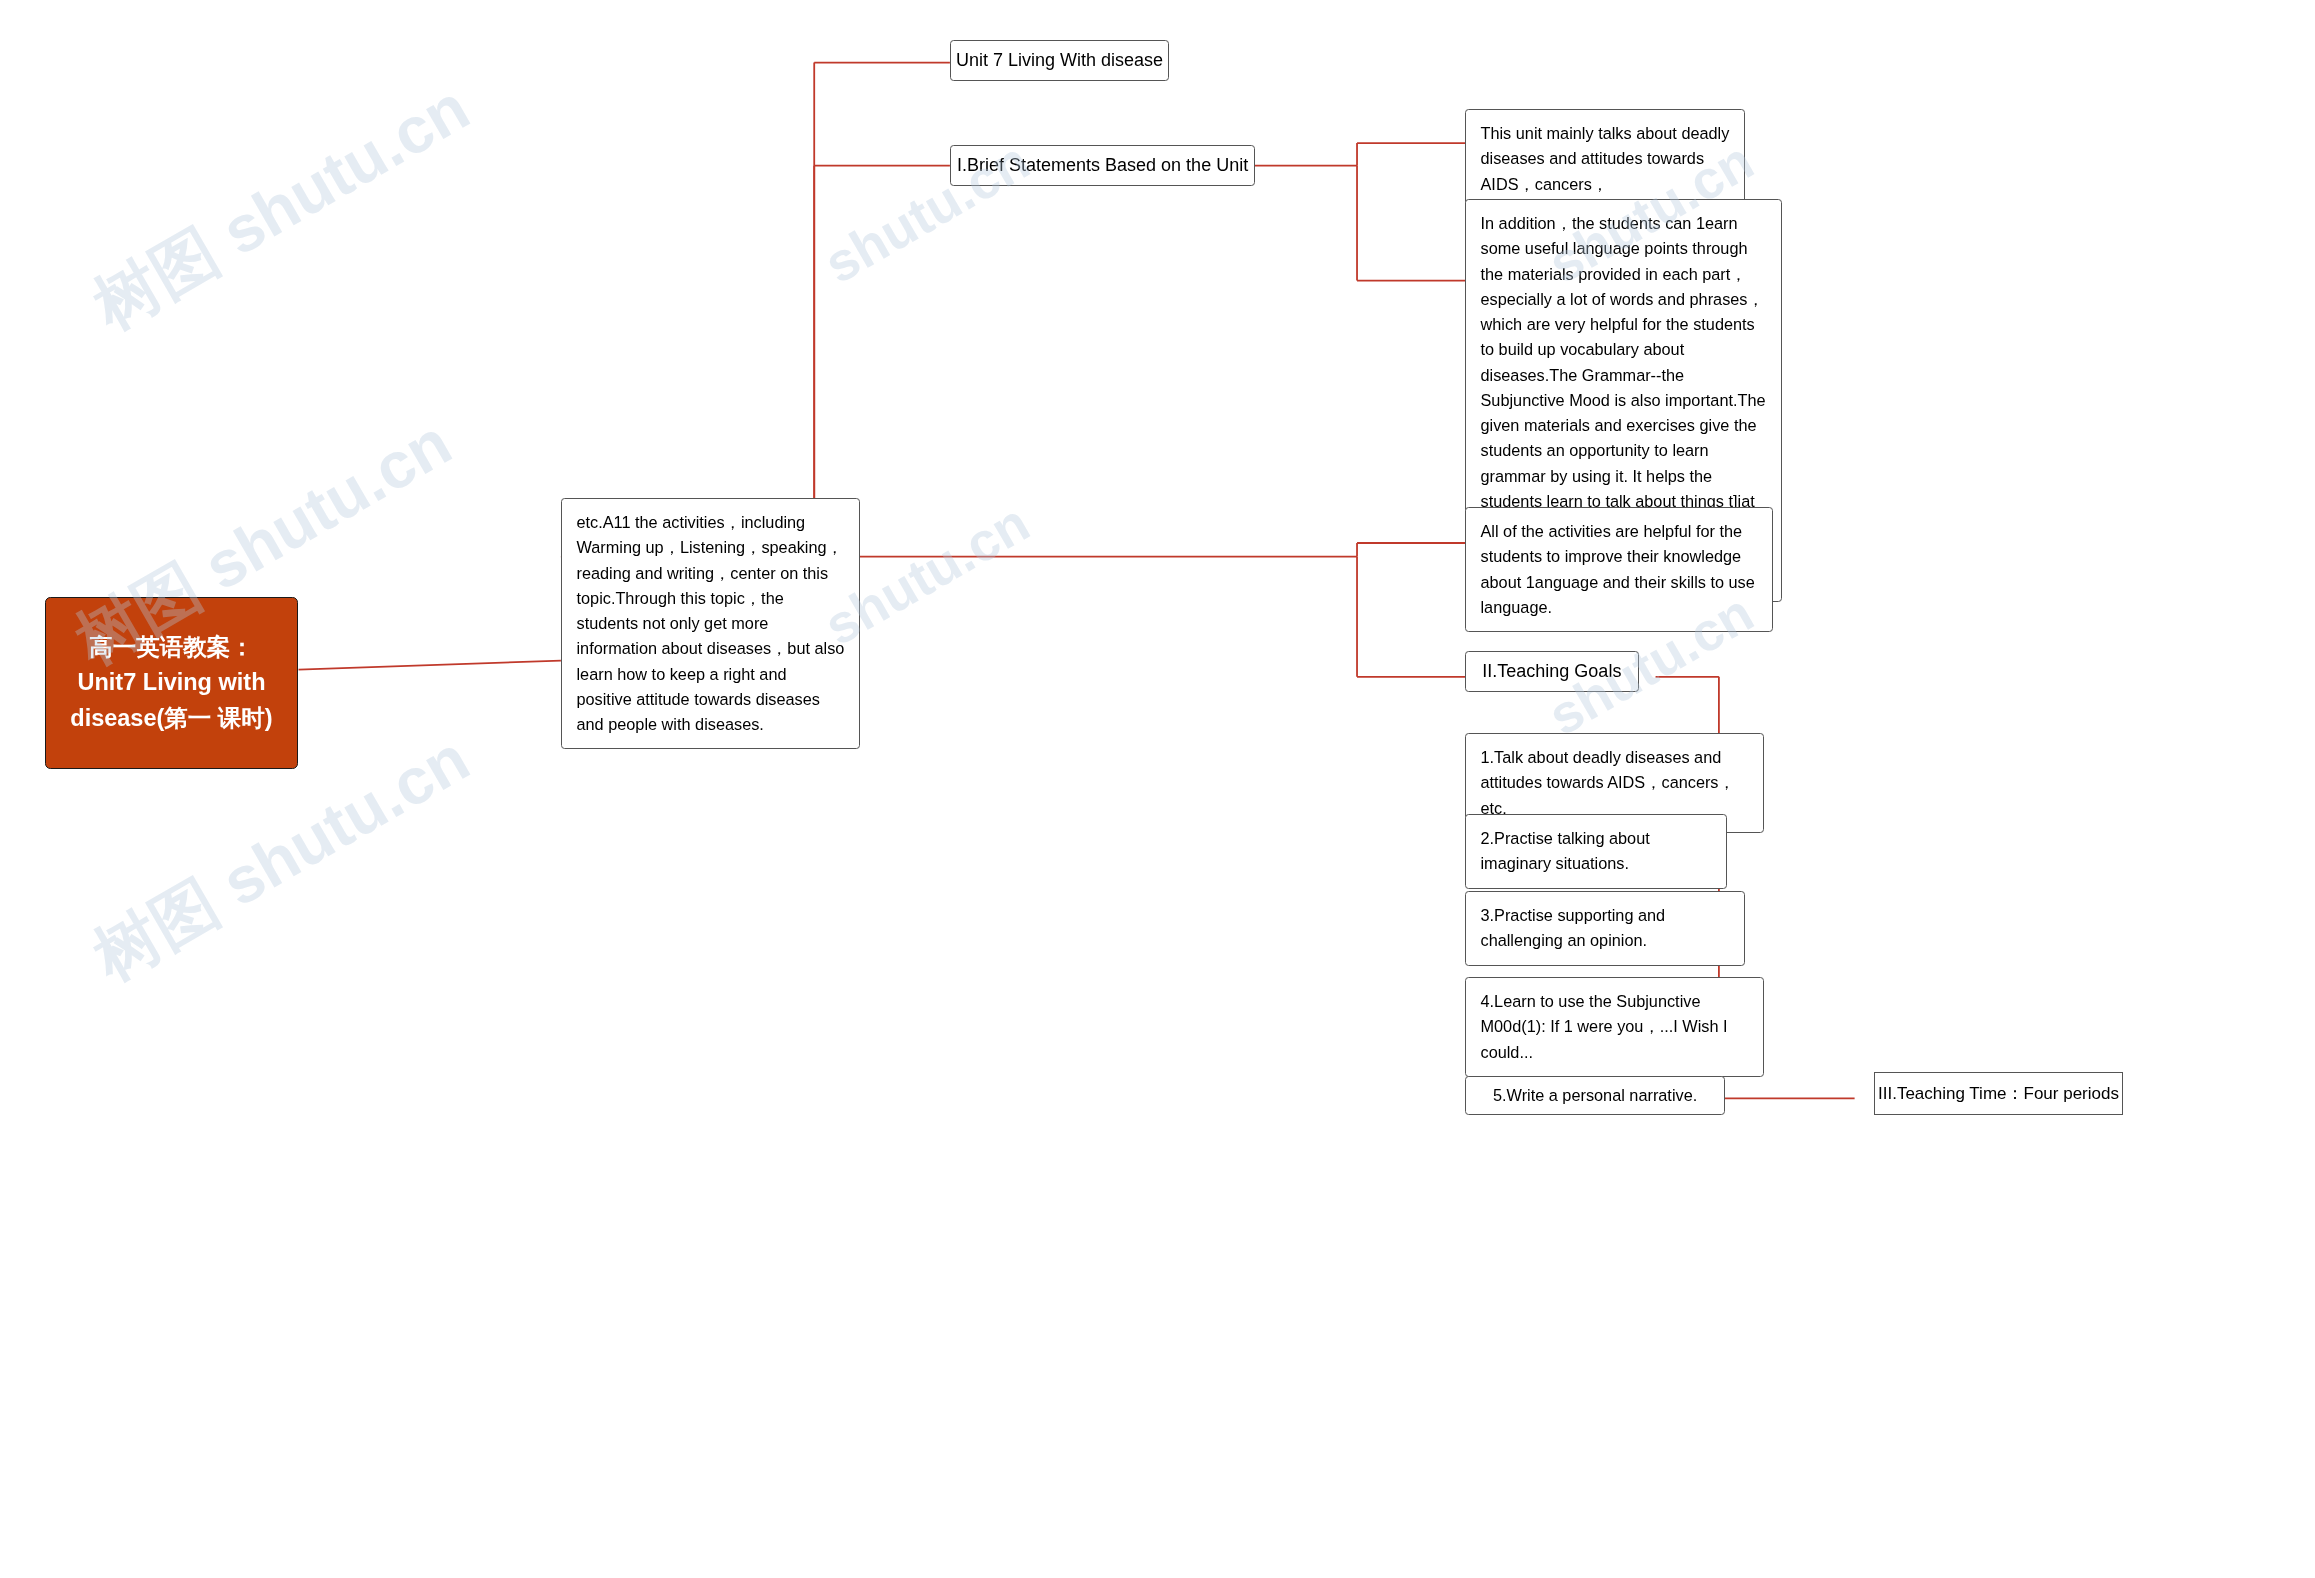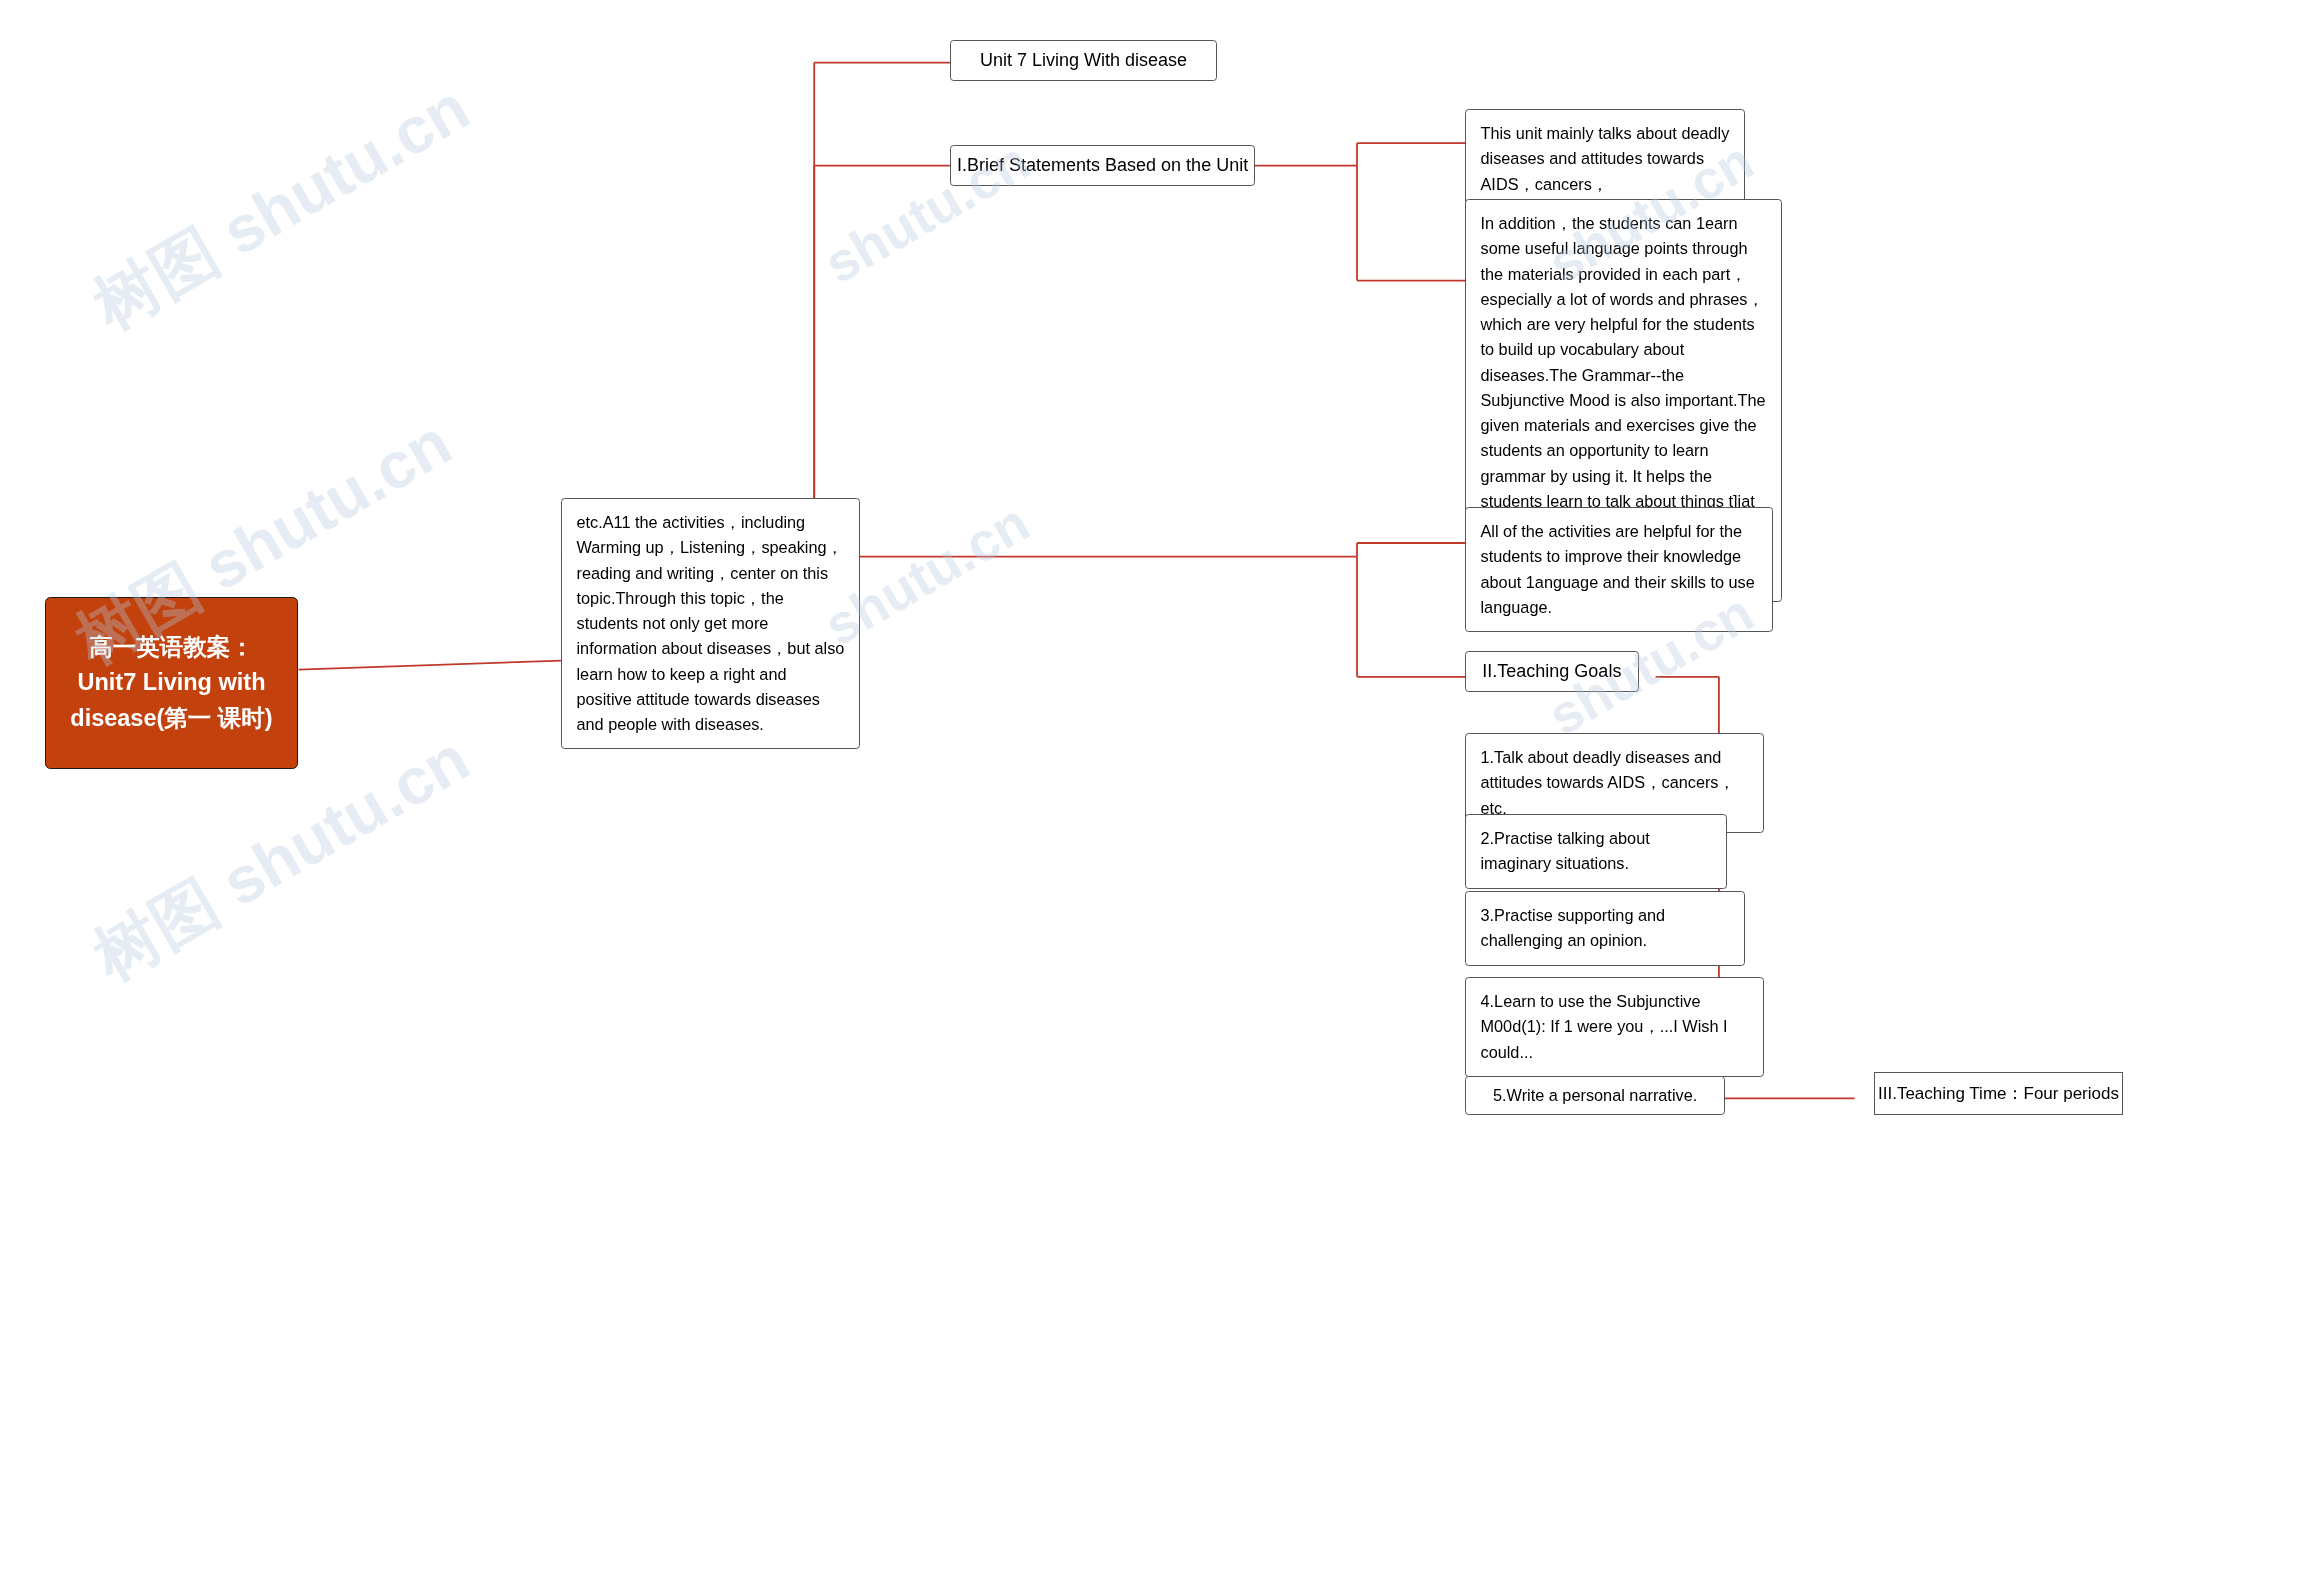--- a/index.html
+++ b/index.html
@@ -76,21 +76,21 @@
       min-height: 90px;
       padding: 12.7px 14.5px;
       left: 561px;
       top: 615px;
     }
 
     .node-unit-title {
       border: 1.4px solid #555;
       border-radius: 3.6px;
       font-size: 18px;
-      padding: 9px 29px;
+      padding: 9px 5px;
       white-space: nowrap;
       left: 950px;
       top: 40px;
     }
 
     .node-brief {
       border: 1.4px solid #555;
       border-radius: 3.6px;
       font-size: 18px;
       padding: 9px 6px;

